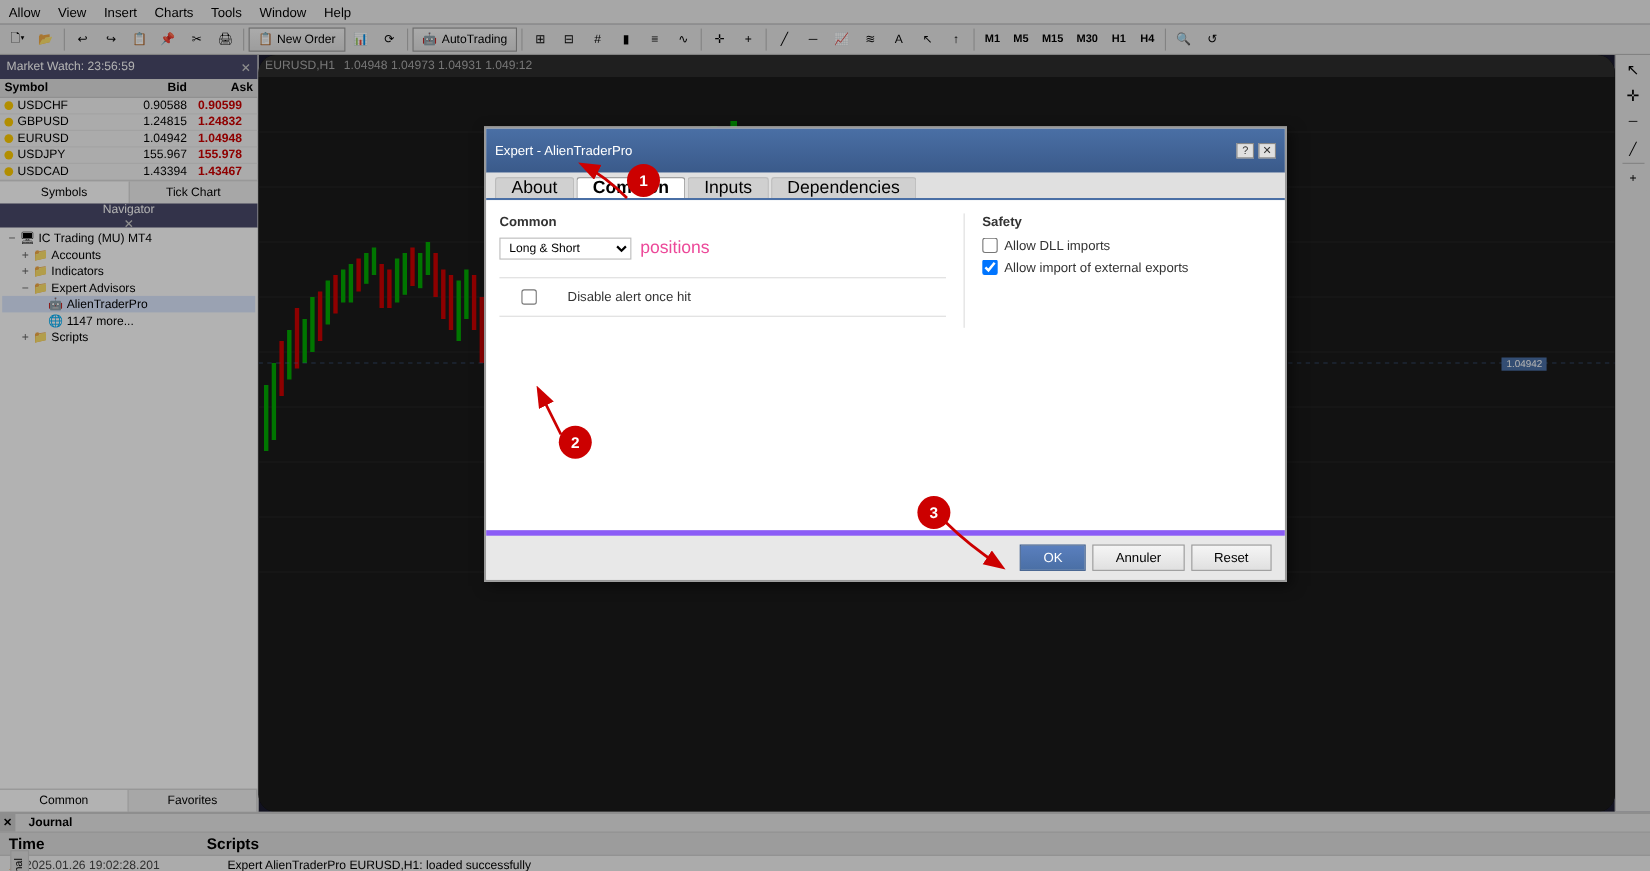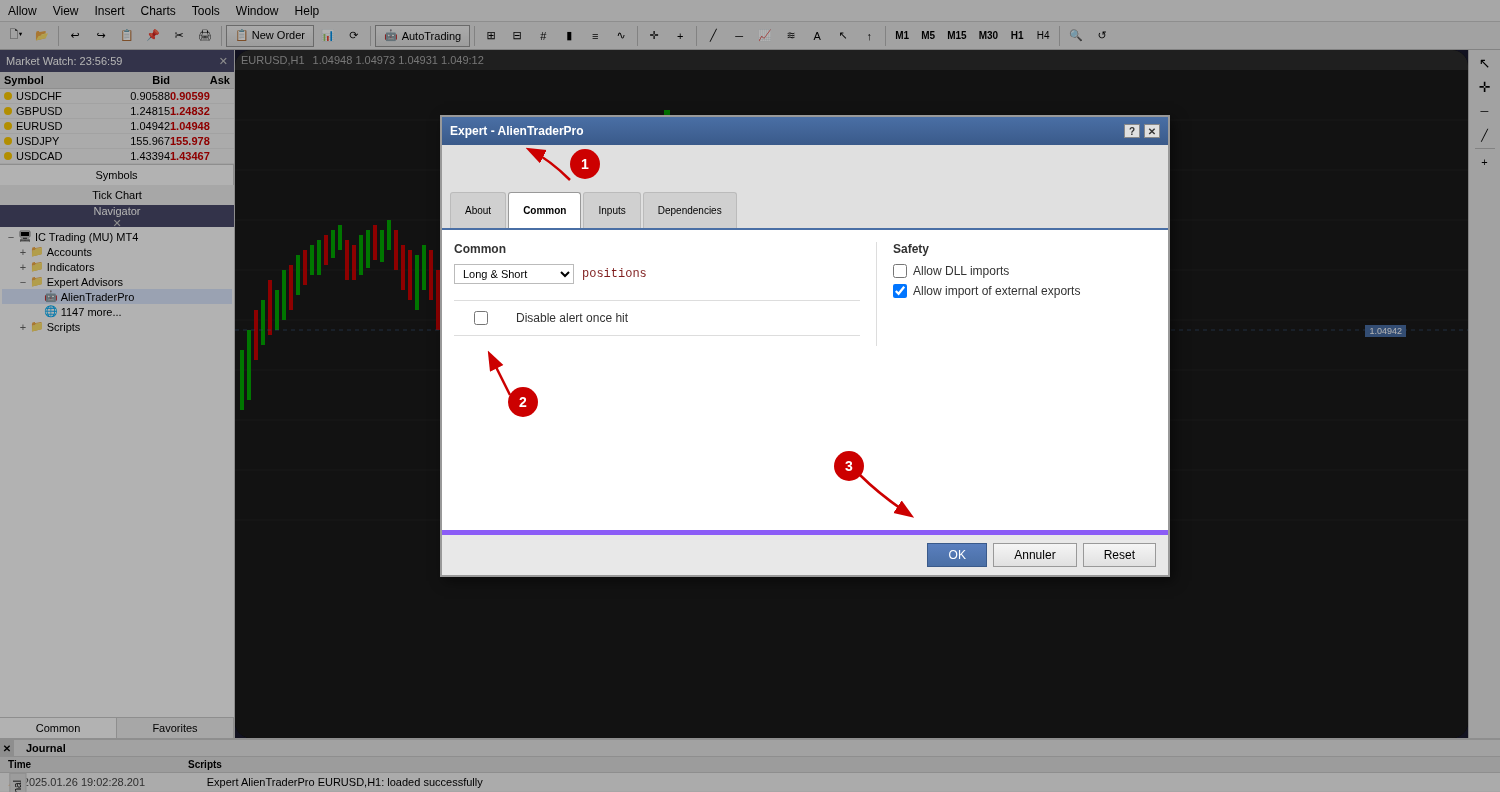--- a/index.html
+++ b/index.html
@@ -26,22 +26,22 @@
     .market-watch-header { background: #4a4a6a; color: white; height: 22px; display: flex; align-items: center; justify-content: space-between; padding: 0 6px; font-size: 11px; }
     .market-watch-header .close-btn { cursor: pointer; color: #ccc; }
     .market-watch-cols { display: flex; background: #e0e0e0; border-bottom: 1px solid #ccc; padding: 2px 4px; font-size: 11px; font-weight: bold; }
     .market-watch-cols .col-symbol { flex: 1; }
     .market-watch-cols .col-bid { width: 60px; text-align: right; }
     .market-watch-cols .col-ask { width: 60px; text-align: right; }
     .market-row { display: flex; align-items: center; padding: 1px 4px; border-bottom: 1px solid #e8e8e8; font-size: 11px; }
     .market-row .symbol { flex: 1; display: flex; align-items: center; gap: 4px; }
     .market-row .dot { width: 8px; height: 8px; border-radius: 50%; background: #ffcc00; }
     .market-row .bid { width: 60px; text-align: right; }
-    .market-row .ask { width: 60px; text-align: left; color: #cc0000; font-weight: bold; }
-    .market-watch-tabs { display: flex; border-top: 1px solid #ccc; flex-direction: column; }
+    .market-row .ask { width: 60px; text-align: center; color: #cc0000; font-weight: bold; }
+    .market-watch-tabs { display: flex; border-top: 1px solid #ccc; }
     .market-watch-tab { flex: 1; text-align: center; padding: 4px; font-size: 11px; cursor: pointer; border-right: 1px solid #ccc; background: #f0f0f0; }
     .market-watch-tab:last-child { border-right: none; }
     .market-watch-tab.active { background: white; }
 
     
     .navigator-header { background: #4a4a6a; color: white; height: 22px; display: flex; align-items: center; justify-content: space-between; padding: 0 6px; font-size: 11px; flex-direction: column; }
     .nav-tree { flex: 1; overflow-y: auto; background: white; padding: 2px; }
     .nav-item { display: flex; align-items: center; padding: 1px 2px; font-size: 11px; cursor: pointer; }
     .nav-item .expand { width: 14px; text-align: center; color: #666; }
     .nav-item .icon { margin-right: 3px; }
@@ -57,46 +57,46 @@
     
     .mt4-watermark { position: absolute; top: 50%; left: 40%; transform: translate(-50%, -50%); color: #cc0000; font-size: 72px; font-weight: bold; opacity: 0.4; pointer-events: none; }
 
     
     .right-toolbar { width: 32px; background: #e8e8e8; border-left: 1px solid #bbb; display: flex; flex-direction: column; align-items: center; padding: 2px; gap: 2px; }
 
     
     .bottom-area { height: 120px; background: #f5f5f5; border-top: 2px solid #ccc; display: flex; flex-direction: column; }
     .log-header { display: flex; padding: 2px 4px; background: #e8e8e8; border-bottom: 1px solid #ccc; position: relative; }
     .log-header span { font-size: 11px; font-weight: bold; padding: 0 4px; }
-    .log-cols { display: flex; background: #e0e0e0; padding: 2px 8px; font-size: 10px; font-weight: bold; border-bottom: 1px solid #ccc; }
+    .log-cols { display: flex; background: #e0e0e0; padding: 2px 8px; font-size: 14px; font-weight: bold; border-bottom: 1px solid #ccc; }
     .log-cols .col-time { width: 180px; }
     .log-cols .col-msg { flex: 1; }
     .log-entry { display: flex; padding: 2px 8px; font-size: 11px; border-bottom: 1px solid #eee; align-items: center; gap: 4px; }
     .log-entry .warn-icon { color: #ff8800; font-size: 12px; }
     .log-entry .time { width: 180px; color: #444; }
     .log-entry .msg { flex: 1; }
 
     
     .modal-overlay { position: absolute; top: 0; left: 0; width: 100%; height: 100%; background: rgba(0,0,0,0.3); z-index: 100; }
     .modal { position: absolute; top: 115px; left: 440px; width: 730px; background: #f0f0f0; border: 2px solid #999; box-shadow: 4px 4px 12px rgba(0,0,0,0.5); z-index: 101; }
-    .modal-titlebar { background: linear-gradient(180deg, #4a6fa5, #3a5a8a); color: white; height: 28px; display: flex; align-items: center; justify-content: space-between; padding: 0 8px; font-size: 12px; font-weight: bold; }
+    .modal-titlebar { background: linear-gradient(180deg, #4a6fa5, #3a5a8a); color: white; height: 40px; display: flex; align-items: center; justify-content: space-between; padding: 0 8px; font-size: 12px; }
     .modal-title-btns { display: flex; gap: 4px; }
     .modal-title-btn { width: 16px; height: 14px; background: #e0e0e0; border: 1px solid #888; cursor: pointer; display: flex; align-items: center; justify-content: center; font-size: 10px; color: #333; }
     .modal-tabs { display: flex; background: #e0e0e0; border-bottom: 2px solid #4a6fa5; padding: 4px 8px 0; gap: 2px; }
-    .modal-tab { padding: 12px 14px; font-size: 10px; cursor: pointer; background: #d0d0d0; border: 1px solid #bbb; border-bottom: none; border-radius: 3px 3px 0 0; margin-top: 43px; }
+    .modal-tab { padding: 0 14px; font-size: 16px; cursor: pointer; background: #d0d0d0; border: 1px solid #bbb; border-bottom: none; border-radius: 3px 3px 0 0; }
     .modal-tab.active { background: white; border-color: #999; font-weight: bold; }
     .modal-body { background: white; padding: 12px; min-height: 300px; }
     .modal-section-title { font-size: 12px; font-weight: bold; color: #333; margin-bottom: 8px; }
     .modal-row { display: flex; gap: 16px; }
     .modal-left { flex: 1; }
     .modal-right { width: 280px; border-left: 1px solid #ddd; padding-left: 16px; }
     .common-section { margin-bottom: 16px; }
     .common-row { display: flex; align-items: center; gap: 8px; margin-bottom: 6px; }
     .dropdown-select { padding: 2px 4px; border: 1px solid #bbb; background: white; font-size: 11px; width: 120px; }
-    .positions-label { font-size: 12px; color: #7f1d1d; font-family: Liberation Mono, monospace; }
+    .positions-label { font-size: 16px; color: #ec4899; }
     .checkbox-row { display: flex; align-items: center; gap: 6px; margin-bottom: 6px; }
     .checkbox-row input[type=checkbox] { width: 14px; height: 14px; cursor: pointer; }
     .checkbox-row label { font-size: 12px; color: #333; cursor: pointer; }
     .section-divider { border: none; border-top: 1px solid #ddd; margin: 10px 0; }
     .live-trading-section { margin-bottom: 12px; }
     .live-trading-title { font-size: 12px; font-weight: bold; color: #333; margin-bottom: 6px; }
     .safety-title { font-size: 12px; font-weight: bold; color: #333; margin-bottom: 8px; }
     .modal-footer { background: #e8e8e8; border-top: 5px solid #8b5cf6; padding: 8px 12px; display: flex; justify-content: flex-end; gap: 6px; }
     .modal-footer-btn { padding: 4px 20px; border: 1px solid #999; background: linear-gradient(180deg, #f5f5f5, #e0e0e0); cursor: pointer; font-size: 12px; min-width: 60px; }
     .modal-footer-btn.primary { background: linear-gradient(180deg, #5a7fbe, #4a6fa5); color: white; border-color: #3a5a8a; }
@@ -154,21 +154,21 @@
   <button class="toolbar-btn">≋</button>
   <button class="toolbar-btn">A</button>
   <button class="toolbar-btn">↖</button>
   <button class="toolbar-btn">↑</button>
   <div class="toolbar-sep"></div>
   <button class="toolbar-btn" style="font-weight:bold; font-size:10px;">M1</button>
   <button class="toolbar-btn" style="font-weight:bold; font-size:10px;">M5</button>
   <button class="toolbar-btn" style="font-weight:bold; font-size:10px;">M15</button>
   <button class="toolbar-btn" style="font-weight:bold; font-size:10px;">M30</button>
   <button class="toolbar-btn" style="font-weight:bold; font-size:10px;">H1</button>
-  <button class="toolbar-btn" style="font-weight:normal; font-size:10px;">H4</button>
+  <button class="toolbar-btn" style="font-weight:bold; font-size:10px;">H4</button>
   <div class="toolbar-sep"></div>
   <button class="toolbar-btn">🔍</button>
   <button class="toolbar-btn">↺</button>
 </div>
 
 <div class="main-layout">
 
   <div class="left-panel">
 
     <div class="market-watch-header">

